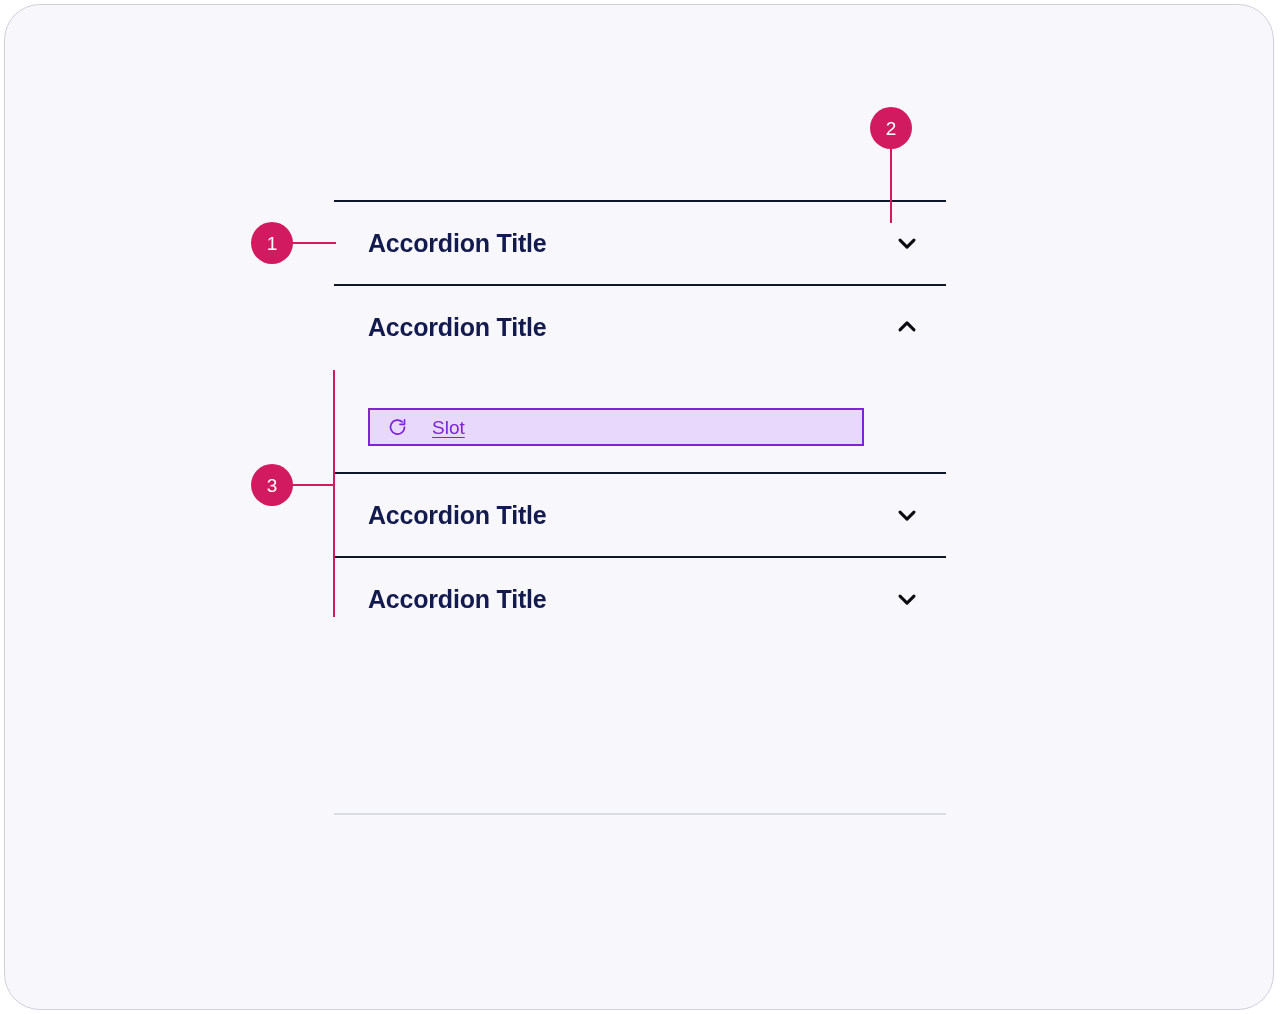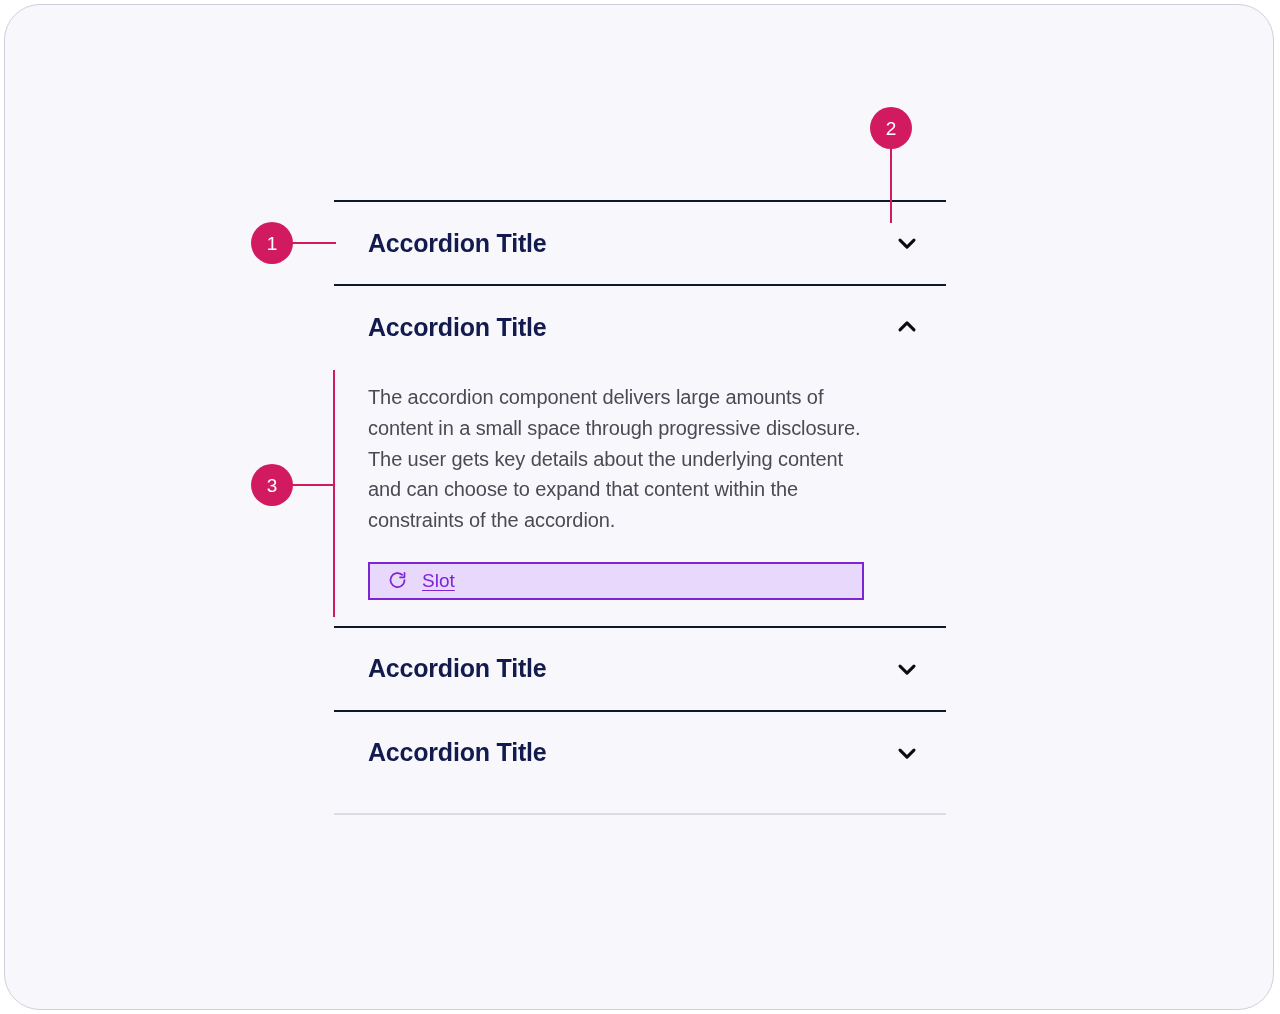--- a/index.html
+++ b/index.html
@@ -88,21 +88,21 @@
 
   
   .slot {
     margin-top: 26px;
     width: 496px;
     height: 38px;
     background: #e8d8fb;
     border: 2px solid #7c24d6;
     display: flex;
     align-items: center;
-    gap: 14px;
+    gap: 24px;
     padding: 0 0 0 16px;
   }
   .slot-icon {
     width: 22px;
     height: 22px;
     color: #7c24d6;
     display: flex;
     align-items: center;
     justify-content: center;
     flex: 0 0 auto;
@@ -193,21 +193,20 @@
       <div class="acc-header">
         <span class="acc-title">Accordion Title</span>
         <span class="chev">
           <svg width="28" height="28" viewBox="0 0 24 24" fill="none" stroke="currentColor" stroke-width="2.6" stroke-linecap="round" stroke-linejoin="round">
             <polyline points="6 14.5 12 8.5 18 14.5"></polyline>
           </svg>
         </span>
       </div>
 
       <div class="acc-panel">
-        <p class="acc-body">The accordion component delivers large amounts of content in a small space through progressive disclosure. The user gets key details about the underlying content and can choose to expand that content within the constraints of the accordion.</p>
 
         <div class="slot">
           <span class="slot-icon">
             <svg width="21" height="21" viewBox="0 0 24 24" fill="none" stroke="currentColor" stroke-width="1.9" stroke-linecap="round" stroke-linejoin="round">
               <path d="M20 11.5a8 8 0 1 1-2.6-5.9"></path>
               <polyline points="20 3.2 20 8.4 14.8 8.4"></polyline>
             </svg>
           </span>
           <span class="slot-label">Slot</span>
         </div>

